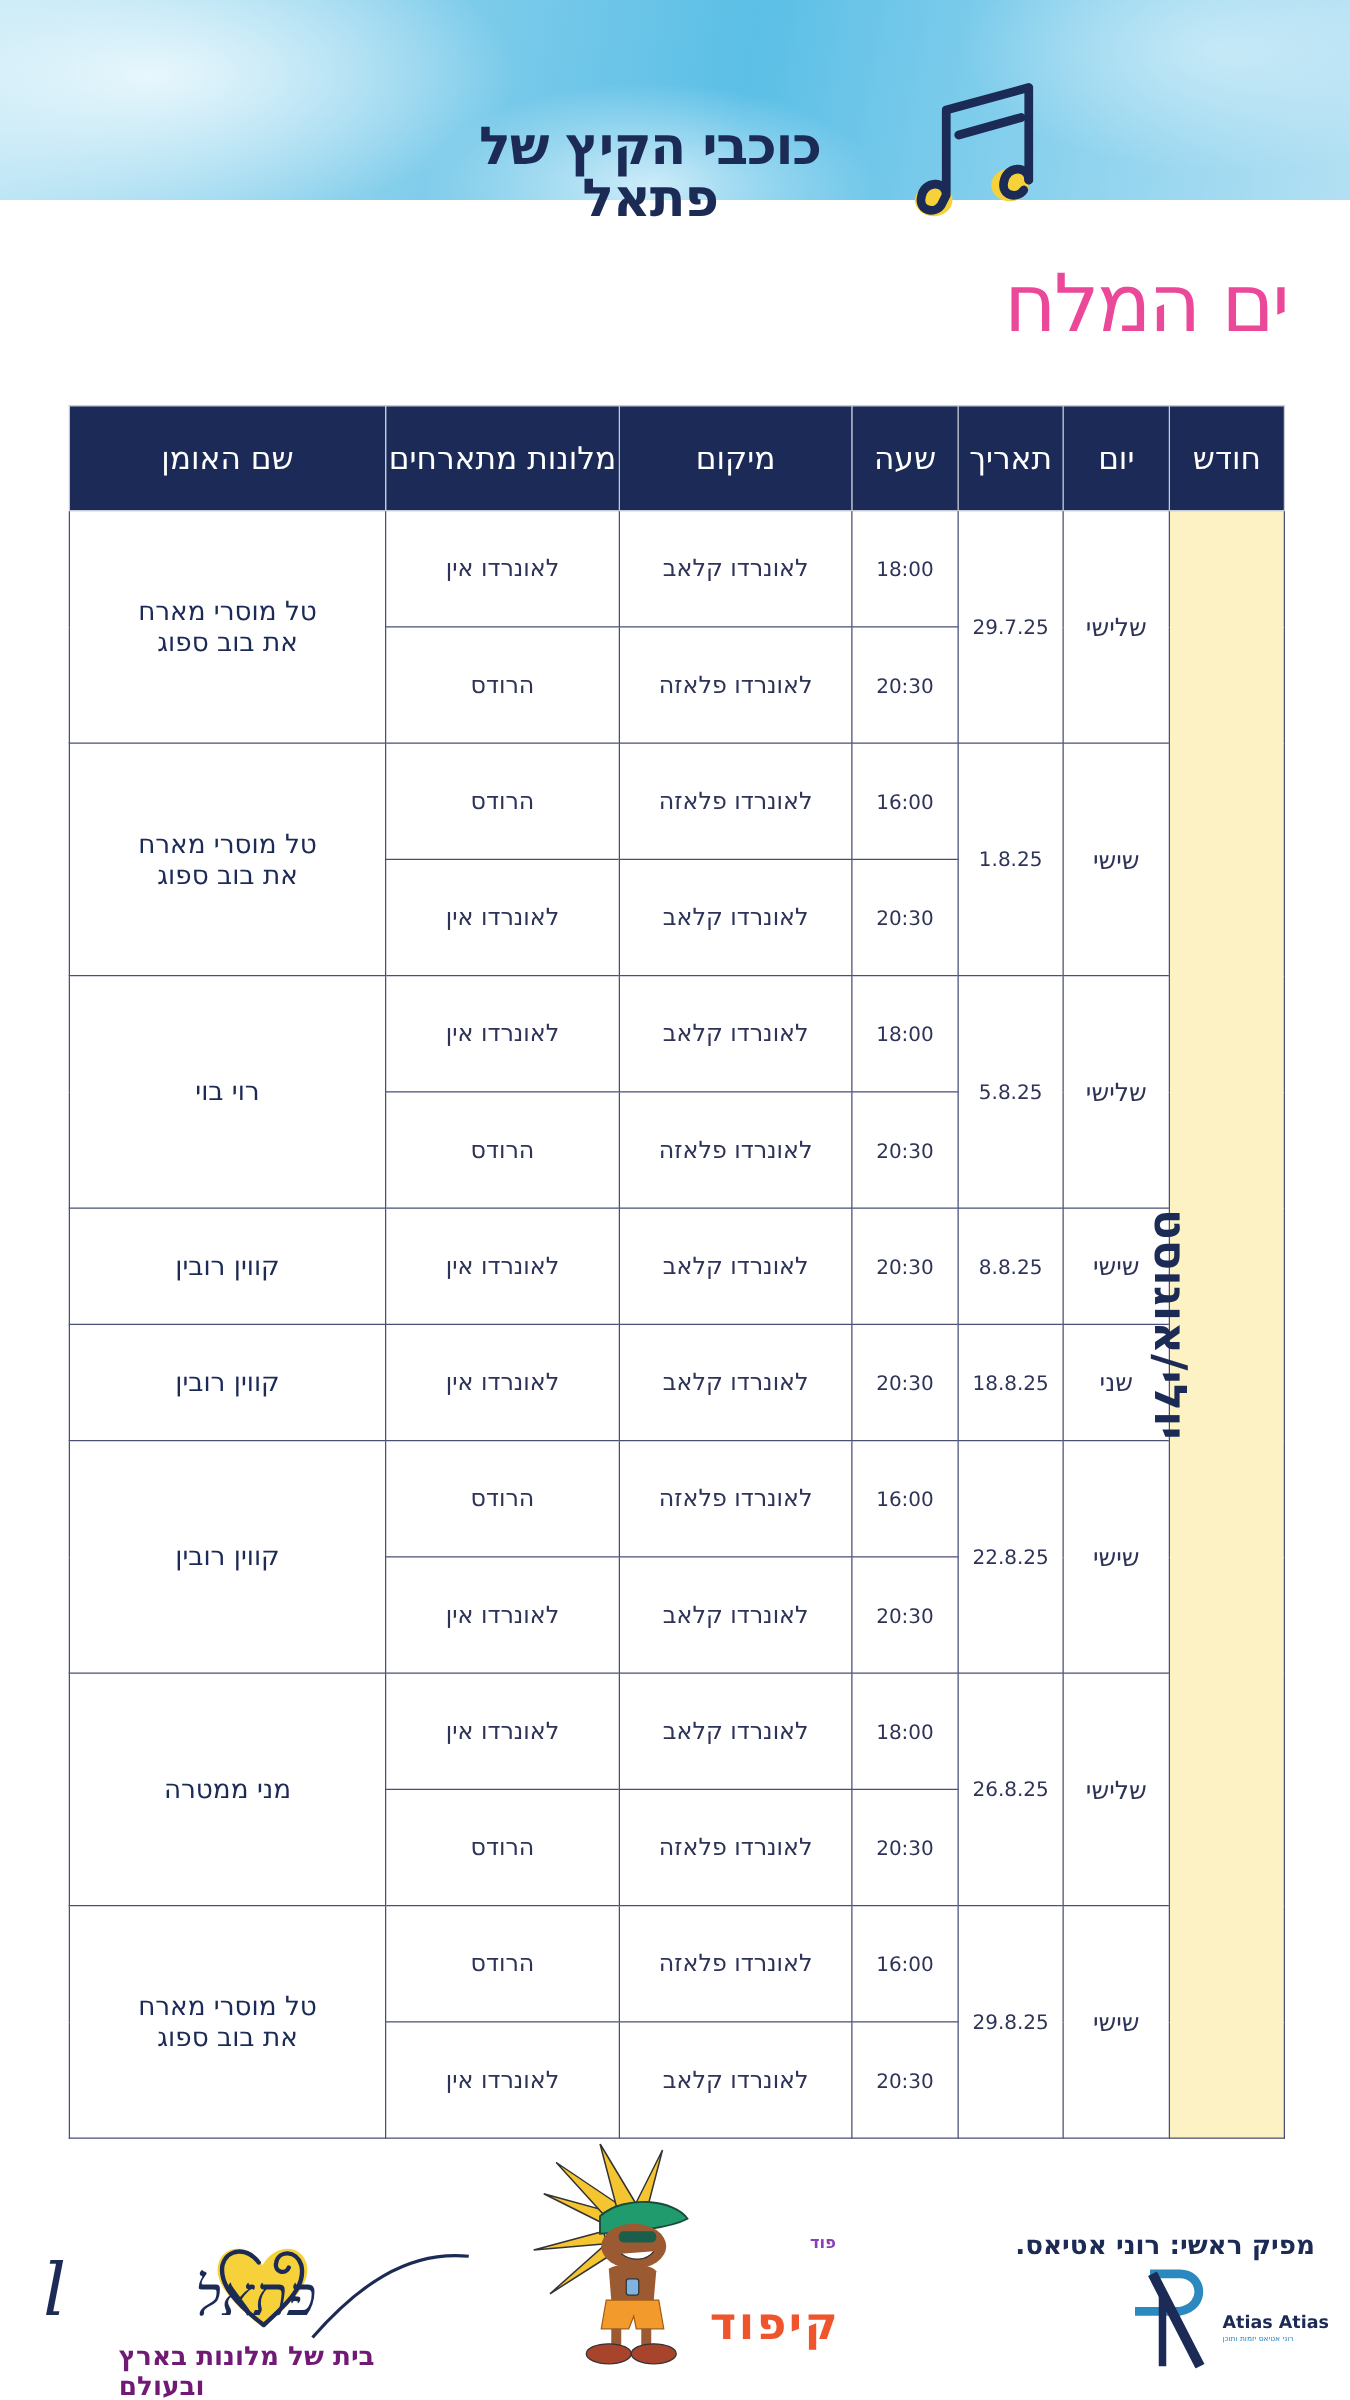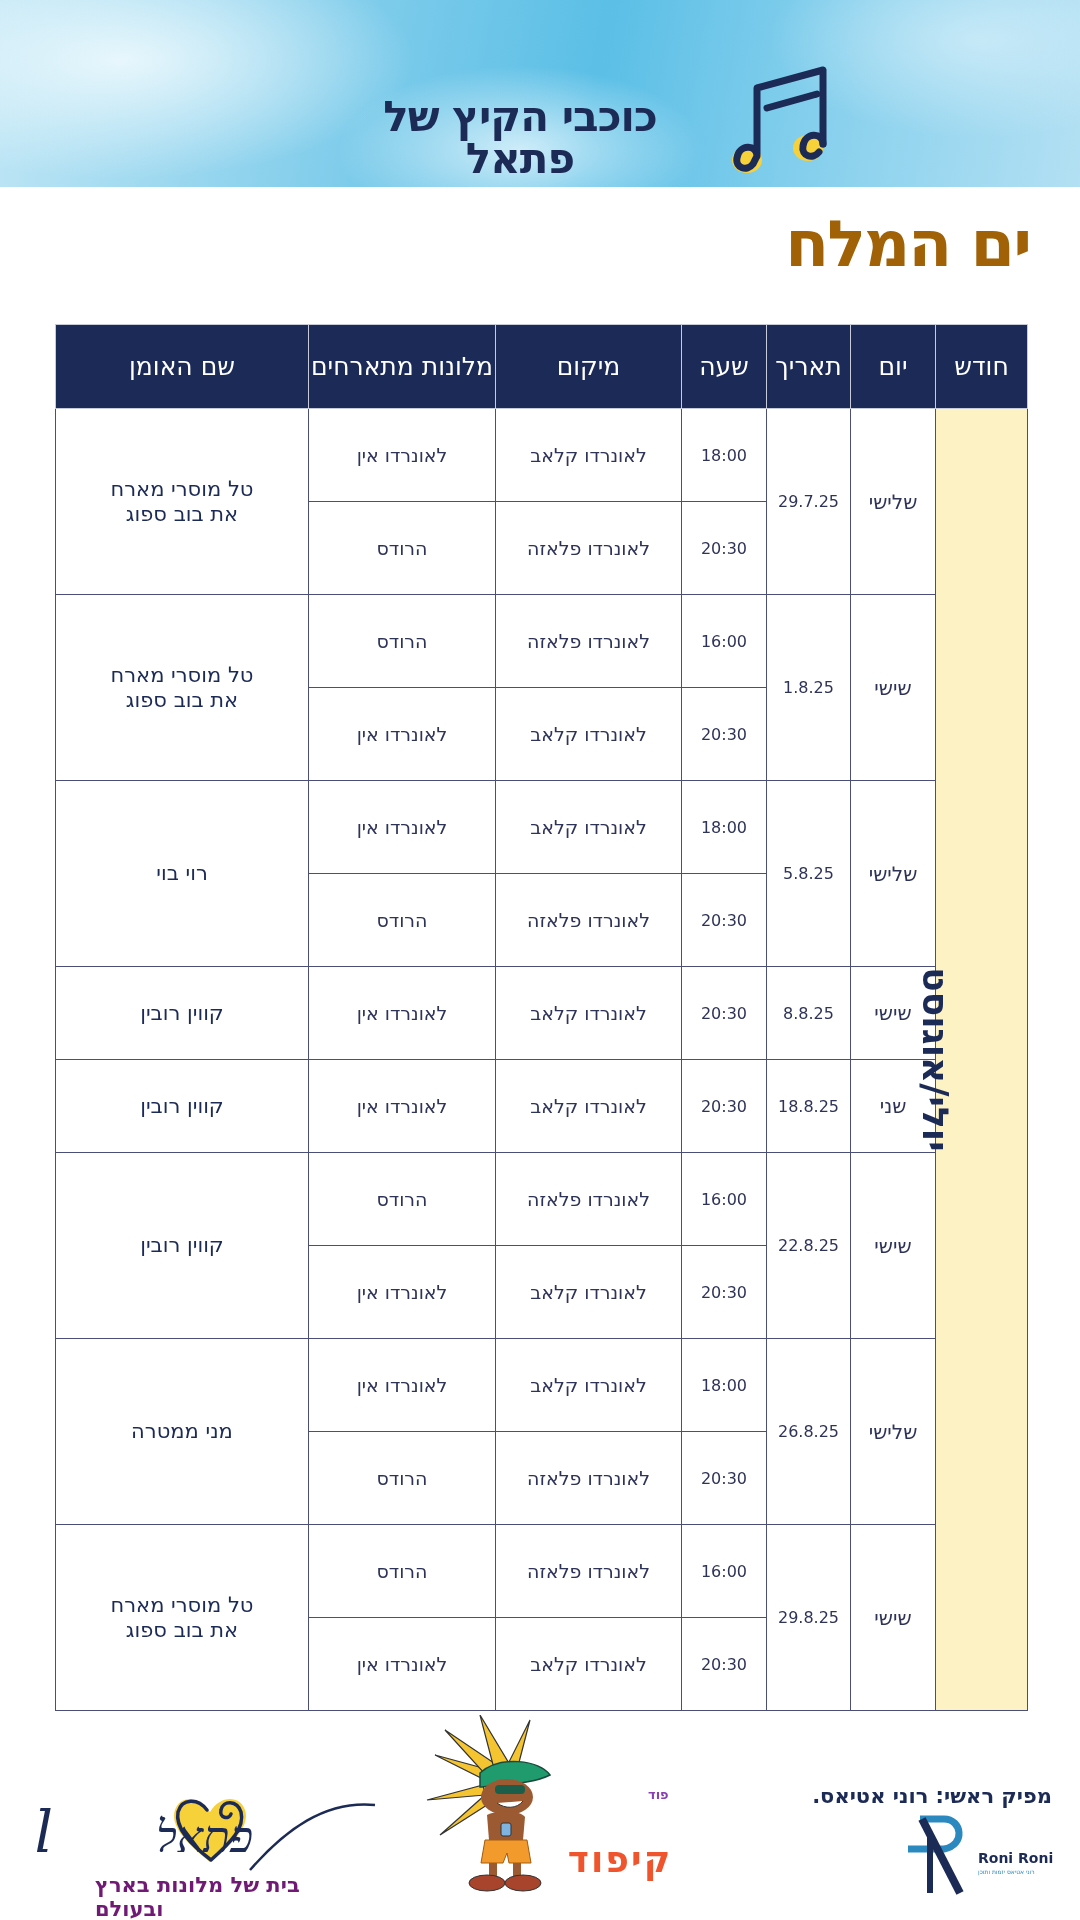--- a/index.html
+++ b/index.html
@@ -1,38 +1,38 @@
 <!DOCTYPE html>
 <html lang="he" dir="rtl"><head>
   <meta charset="utf-8">
   <style>
     * { box-sizing: border-box; margin: 0; padding: 0; }
     html, body { width: 1080px; height: 1920px; background: #ffffff; overflow: hidden; }
     body { position: relative; font-family: "DejaVu Sans", "Liberation Sans", sans-serif; color: #1c2a56; }
 
     
     .banner {
-      position: absolute; left: 0; top: 0; width: 1080px; height: 187px;
+      position: absolute; left: 0; top: 0; width: 1080px; height: 160px;
       background:
         radial-gradient(ellipse 420px 170px at 120px 60px, rgba(235,248,253,0.95), rgba(235,248,253,0) 70%),
         radial-gradient(ellipse 260px 120px at 520px 150px, rgba(225,244,252,0.85), rgba(225,244,252,0) 70%),
         radial-gradient(ellipse 300px 140px at 980px 40px, rgba(215,240,250,0.7), rgba(215,240,250,0) 70%),
         linear-gradient(100deg, #bfe6f5 0%, #7ccbea 35%, #5bbfe6 55%, #8fd3ee 80%, #b3e0f3 100%);
     }
     .banner-title {
       position: absolute; top: 96px; left: 330px; width: 380px;
       font-family: "DejaVu Sans", sans-serif; font-weight: bold; font-size: 42px;
       color: #1c2a56; letter-spacing: -1px; text-align: center; line-height: 1;
     }
     .note-icon { position: absolute; left: 725px; top: 60px; width: 110px; height: 118px; }
 
     
     .location-title {
       position: absolute; right: 50px; top: 212px;
-      font-weight: bold; font-size: 64px; color: #a16207; letter-spacing: -2px; line-height: 1;
+      font-weight: normal; font-size: 64px; color: #ec4899; letter-spacing: -2px; line-height: 1;
     }
 
     
     .schedule {
       position: absolute; left: 55px; top: 324px; width: 972px;
       border-collapse: collapse; direction: rtl; table-layout: fixed;
     }
     .schedule th, .schedule td {
       border: 1.5px solid #4a4f78; text-align: center; vertical-align: middle;
     }
@@ -282,14 +282,14 @@
 </svg>
 <div class="kipod-fun">פוד</div>
 <div class="kipod-logo">קיפוד</div>
 
 <div class="producer-label">מפיק ראשי: רוני אטיאס.</div>
 <svg class="roni-logo" viewBox="0 0 80 80">
   <path d="M20 4 L44 4 C62 4 66 30 44 34 L8 34" fill="none" stroke="#2b89c0" stroke-width="7"></path>
   <path d="M22 4 L60 78" stroke="#1c2a56" stroke-width="8"></path>
   <path d="M30 20 L30 78" stroke="#1c2a56" stroke-width="6"></path>
 </svg>
-<div class="roni-name">Roni Roni</div>
+<div class="roni-name">Atias Atias</div>
 <div class="roni-sub">רוני אטיאס יזמות ותוכן</div>
 
 </body></html>

